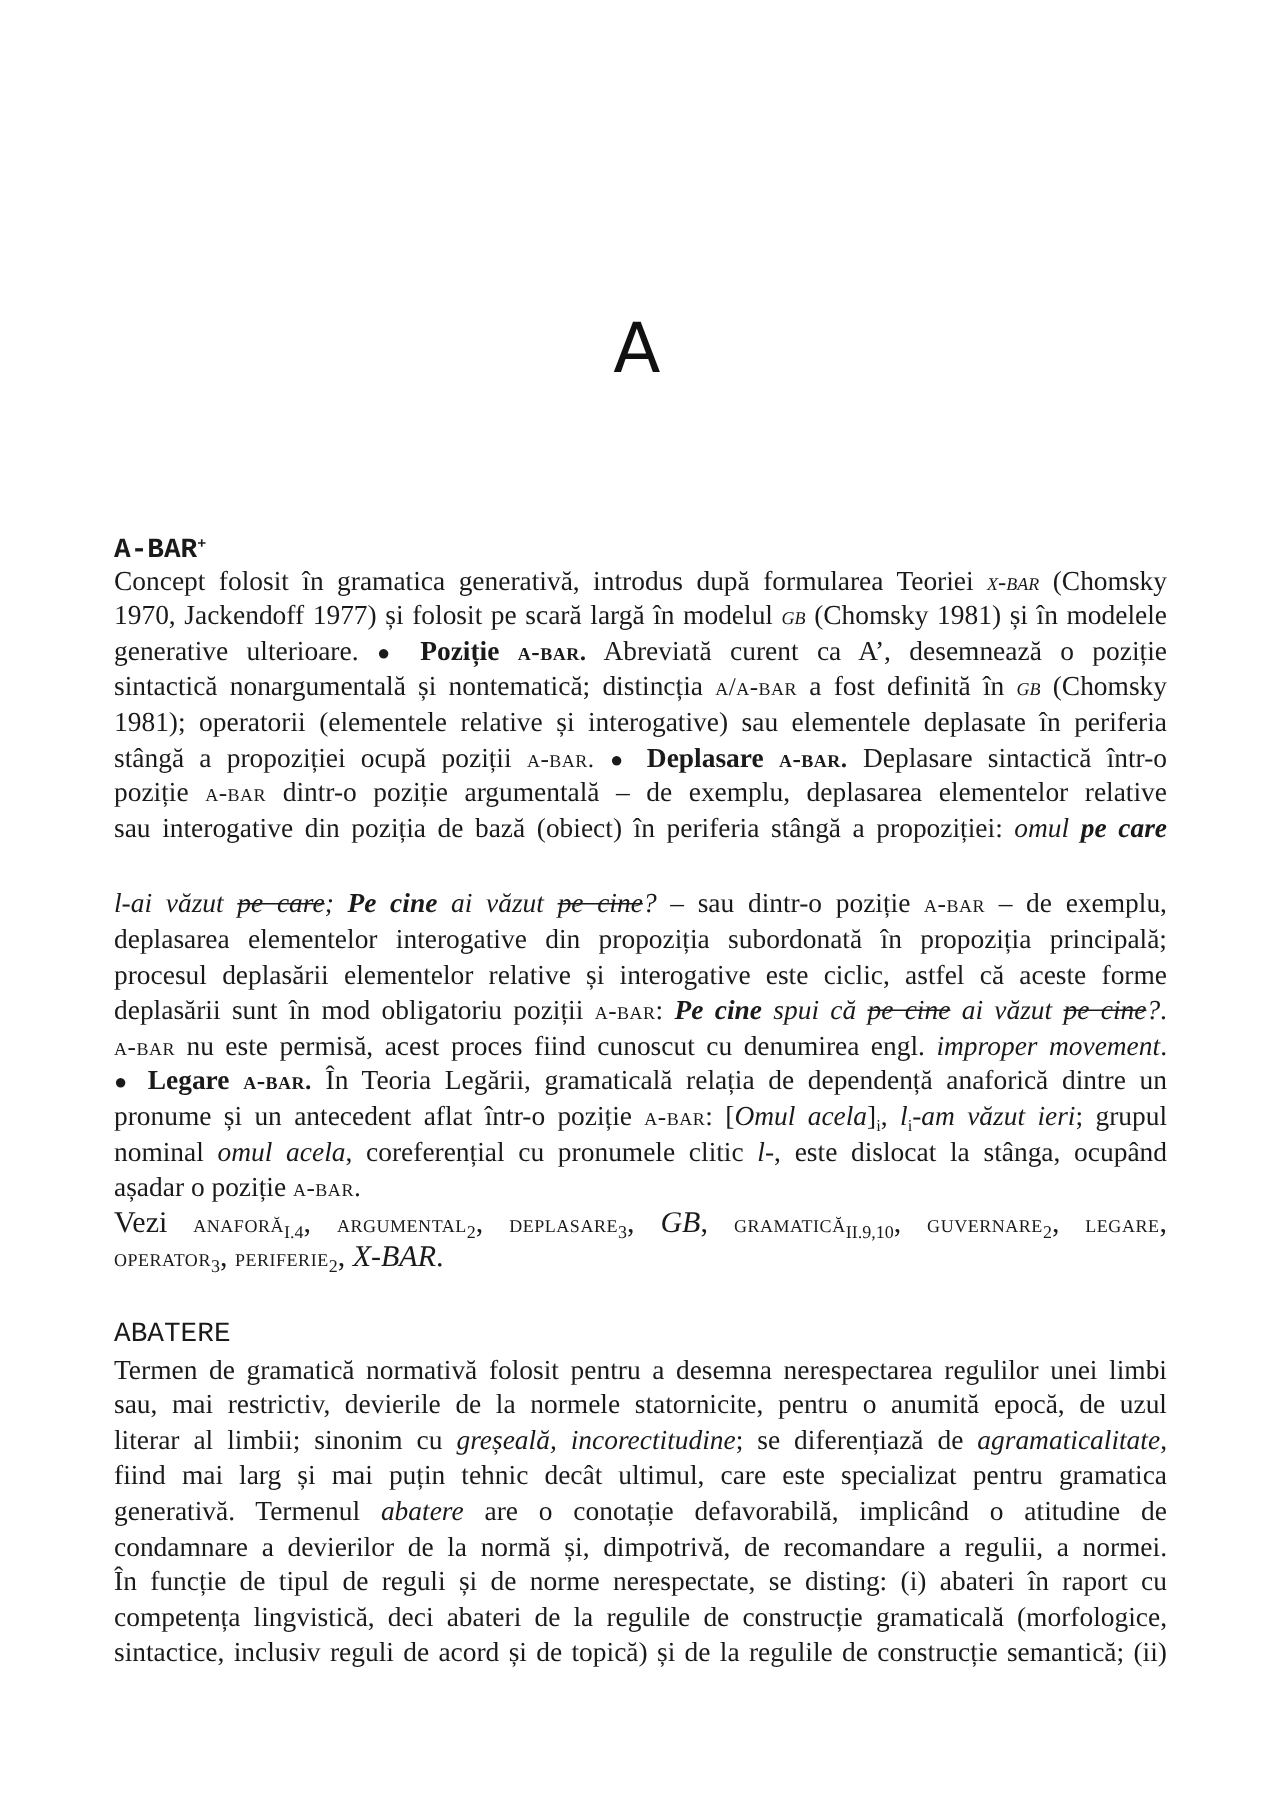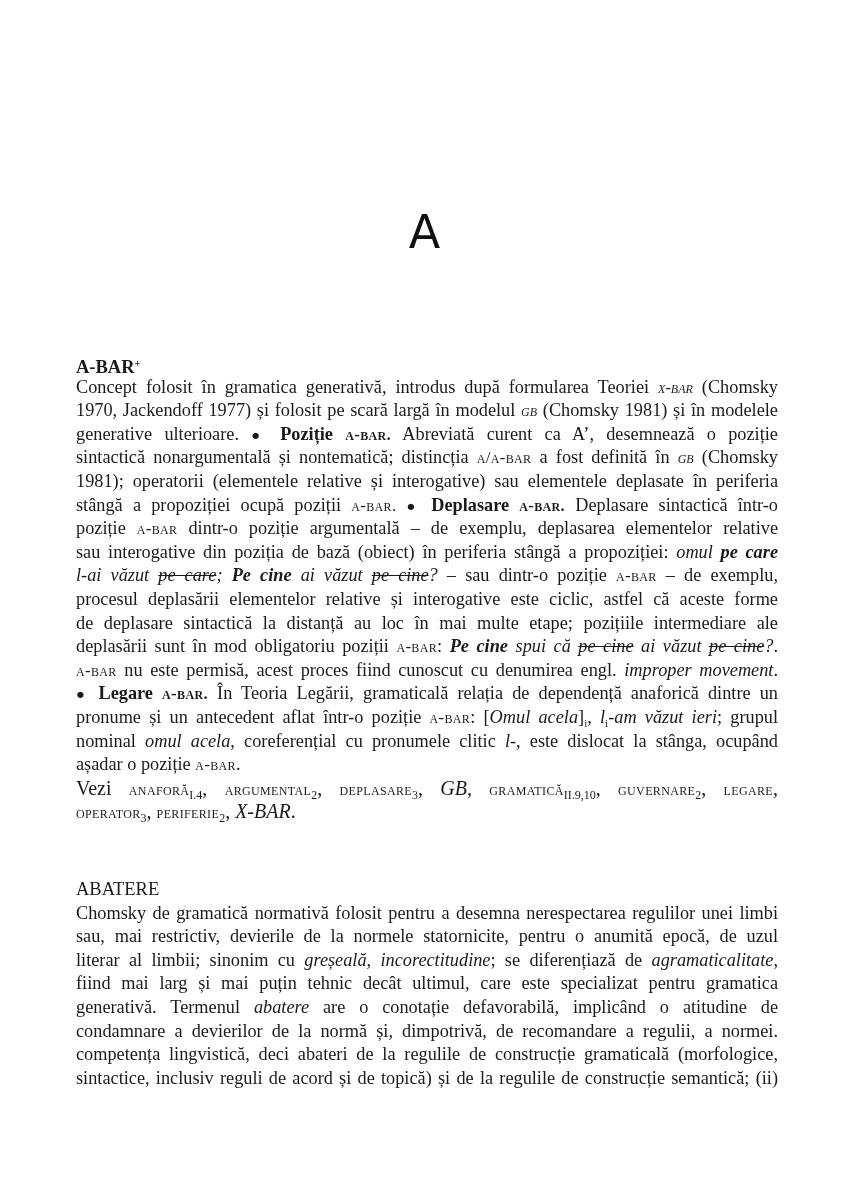--- a/index.html
+++ b/index.html
@@ -5,21 +5,21 @@
   html, body { margin:0; padding:0; background:#ffffff; }
   body { width:849px; height:1200px; position:relative; overflow:hidden; color:#1a1a1a; }
   .letter {
     position:absolute; top:205px; left:0; width:849px; text-align:center;
     font-family:"DejaVu Sans", sans-serif; font-size:46px; font-weight:400; color:#111;
     letter-spacing:0;
   }
   .entry { position:absolute; left:76px; width:702px; font-family:"Liberation Serif", serif; }
   .entry-abar { top:352px; }
   .entry-abatere { top:878px; }
-  .headword { font-family:Liberation Serif, serif; font-size:18.5px; line-height:23.6px; height:23.6px; white-space:nowrap; }
+  .headword { font-family:Liberation Mono, monospace; font-size:18.5px; line-height:23.6px; height:23.6px; white-space:nowrap; }
   .headword sup { font-size:10px; vertical-align:6px; }
   .line {
     font-size:18.3px; line-height:23.6px; height:23.6px; white-space:nowrap;
     text-align:justify; text-align-last:justify; overflow:visible;
     transform-origin:left center;
   }
   .line.last { text-align-last:left; }
   .sc { font-variant:small-caps; font-size:0.92em; letter-spacing:0.02em; }
   .sci { font-variant:small-caps; font-style:italic; font-size:0.9em; }
   .it { font-style:italic; }
@@ -40,41 +40,42 @@
   <div class="headword b"><span>A-BAR</span><sup>+</sup></div>
   <div class="body">
       <div class="line" style="width: 702px; display: block;"><span>Concept folosit în gramatica generativă, introdus după formularea Teoriei </span><span class="sci">x-bar</span><span> (Chomsky</span></div>
       <div class="line" style="width: 702px; display: block;"><span>1970, Jackendoff 1977) și folosit pe scară largă în modelul </span><span class="sci">gb</span><span> (Chomsky 1981) și în modelele</span></div>
       <div class="line" style="width: 702px; display: block;"><span>generative ulterioare. </span><span class="bullet">●</span><span> </span><span class="b">Poziție</span><span> </span><span class="sc b">a-bar.</span><span> Abreviată curent ca A’, desemnează o poziție</span></div>
       <div class="line" style="width: 702px; display: block;"><span>sintactică nonargumentală și nontematică; distincția </span><span class="sc">a/a-bar</span><span> a fost definită în </span><span class="sci">gb</span><span> (Chomsky</span></div>
       <div class="line" style="width: 702px; display: block;"><span>1981); operatorii (elementele relative și interogative) sau elementele deplasate în periferia</span></div>
       <div class="line" style="width: 702px; display: block;"><span>stângă a propoziției ocupă poziții </span><span class="sc">a-bar.</span><span> </span><span class="bullet">●</span><span> </span><span class="b">Deplasare</span><span> </span><span class="sc b">a-bar.</span><span> Deplasare sintactică într-o</span></div>
       <div class="line" style="width: 702px; display: block;"><span>poziție </span><span class="sc">a-bar</span><span> dintr-o poziție argumentală – de exemplu, deplasarea elementelor relative</span></div>
       <div class="line" style="width: 702px; display: block;"><span>sau interogative din poziția de bază (obiect) în periferia stângă a propoziției: </span><span class="it">omul </span><span class="bi">pe care</span></div>
-      <div class="line" style="width: 702px; display: block;"><span class="it">l-ai văzut </span><span class="strike">pe care</span><span class="it">; </span><span class="bi">Pe cine</span><span class="it"> ai văzut </span><span class="strike">pe cine</span><span class="it">?</span><span> – sau dintr-o poziție </span><span class="sc">a-bar</span><span> – de exemplu,</span></div>
+      <div class="line" style="width: 702px; display: block; margin-top: 27px;"><span class="it">l-ai văzut </span><span class="strike">pe care</span><span class="it">; </span><span class="bi">Pe cine</span><span class="it"> ai văzut </span><span class="strike">pe cine</span><span class="it">?</span><span> – sau dintr-o poziție </span><span class="sc">a-bar</span><span> – de exemplu,</span></div>
+      <div class="line" style="width: 702px; display: block;"><span>deplasarea elementelor interogative din propoziția subordonată în propoziția principală;</span></div>
       <div class="line" style="width: 702px; display: block;"><span>procesul deplasării elementelor relative și interogative este ciclic, astfel că aceste forme</span></div>
-      <div class="line" style="width: 702px; display: block;"><span>de deplasare sintactică la distanță au loc în mai multe etape; pozițiile intermediare ale</span></div>
       <div class="line" style="width: 702px; display: block;"><span>deplasării sunt în mod obligatoriu poziții </span><span class="sc">a-bar</span><span>: </span><span class="bi">Pe cine</span><span class="it"> spui că </span><span class="strike">pe cine</span><span class="it"> ai văzut </span><span class="strike">pe cine</span><span class="it">?</span><span>.</span></div>
       <div class="line" style="width: 702px; display: block;"><span class="sc">a-bar</span><span> nu este permisă, acest proces fiind cunoscut cu denumirea engl. </span><span class="it">improper movement</span><span>.</span></div>
       <div class="line" style="width: 702px; display: block;"><span class="bullet">●</span><span> </span><span class="b">Legare</span><span> </span><span class="sc b">a-bar.</span><span> În Teoria Legării, gramaticală relația de dependență anaforică dintre un</span></div>
       <div class="line" style="width: 702px; display: block;"><span>pronume și un antecedent aflat într-o poziție </span><span class="sc">a-bar</span><span>: [</span><span class="it">Omul acela</span><span>]</span><span class="sub">i</span><span>, </span><span class="it">l</span><span class="sub">i</span><span class="it">-am văzut ieri</span><span>; grupul</span></div>
       <div class="line" style="width: 702px; display: block;"><span>nominal </span><span class="it">omul acela</span><span>, coreferențial cu pronumele clitic </span><span class="it">l-</span><span>, este dislocat la stânga, ocupând</span></div>
       <div class="line last" style="width: 702px; display: block;"><span>așadar o poziție </span><span class="sc">a-bar</span><span>.</span></div>
     </div>
   <div class="see-also">
       <div class="line vezi" style="width: 702px; display: block;"><span>Vezi </span><span class="sc">anaforă</span><span class="sub">I.4</span><span>, </span><span class="sc">argumental</span><span class="sub">2</span><span>, </span><span class="sc">deplasare</span><span class="sub">3</span><span>, </span><span class="it">GB</span><span>, </span><span class="sc">gramatică</span><span class="sub">II.9,10</span><span>, </span><span class="sc">guvernare</span><span class="sub">2</span><span>, </span><span class="sc">legare</span><span>,</span></div>
       <div class="line vezi last" style="width: 702px; display: block;"><span class="sc">operator</span><span class="sub">3</span><span>, </span><span class="sc">periferie</span><span class="sub">2</span><span>, </span><span class="it">X-BAR</span><span>.</span></div>
     </div>
 </div>
 
 <div class="entry entry-abatere">
   <div class="headword"><span>ABATERE</span></div>
   <div class="body">
-      <div class="line" style="width: 702px; display: block;"><span>Chomsky de gramatică normativă folosit pentru a desemna nerespectarea regulilor unei limbi</span></div>
+      <div class="line" style="width: 702px; display: block;"><span>Termen de gramatică normativă folosit pentru a desemna nerespectarea regulilor unei limbi</span></div>
       <div class="line" style="width: 702px; display: block;"><span>sau, mai restrictiv, devierile de la normele statornicite, pentru o anumită epocă, de uzul</span></div>
       <div class="line" style="width: 702px; display: block;"><span>literar al limbii; sinonim cu </span><span class="it">greșeală, incorectitudine</span><span>; se diferențiază de </span><span class="it">agramaticalitate</span><span>,</span></div>
       <div class="line" style="width: 702px; display: block;"><span>fiind mai larg și mai puțin tehnic decât ultimul, care este specializat pentru gramatica</span></div>
       <div class="line" style="width: 702px; display: block;"><span>generativă. Termenul </span><span class="it">abatere</span><span> are o conotație defavorabilă, implicând o atitudine de</span></div>
       <div class="line" style="width: 702px; display: block;"><span>condamnare a devierilor de la normă și, dimpotrivă, de recomandare a regulii, a normei.</span></div>
+      <div class="line" style="width: 702px; display: block;"><span>În funcție de tipul de reguli și de norme nerespectate, se disting: (i) abateri în raport cu</span></div>
       <div class="line" style="width: 702px; display: block;"><span>competența lingvistică, deci abateri de la regulile de construcție gramaticală (morfologice,</span></div>
       <div class="line" style="width: 702px; display: block; font-family: Liberation Serif, serif;"><span>sintactice, inclusiv reguli de acord și de topică) și de la regulile de construcție semantică; (ii)</span></div>
     </div>
 </div>
 
 </body></html>

